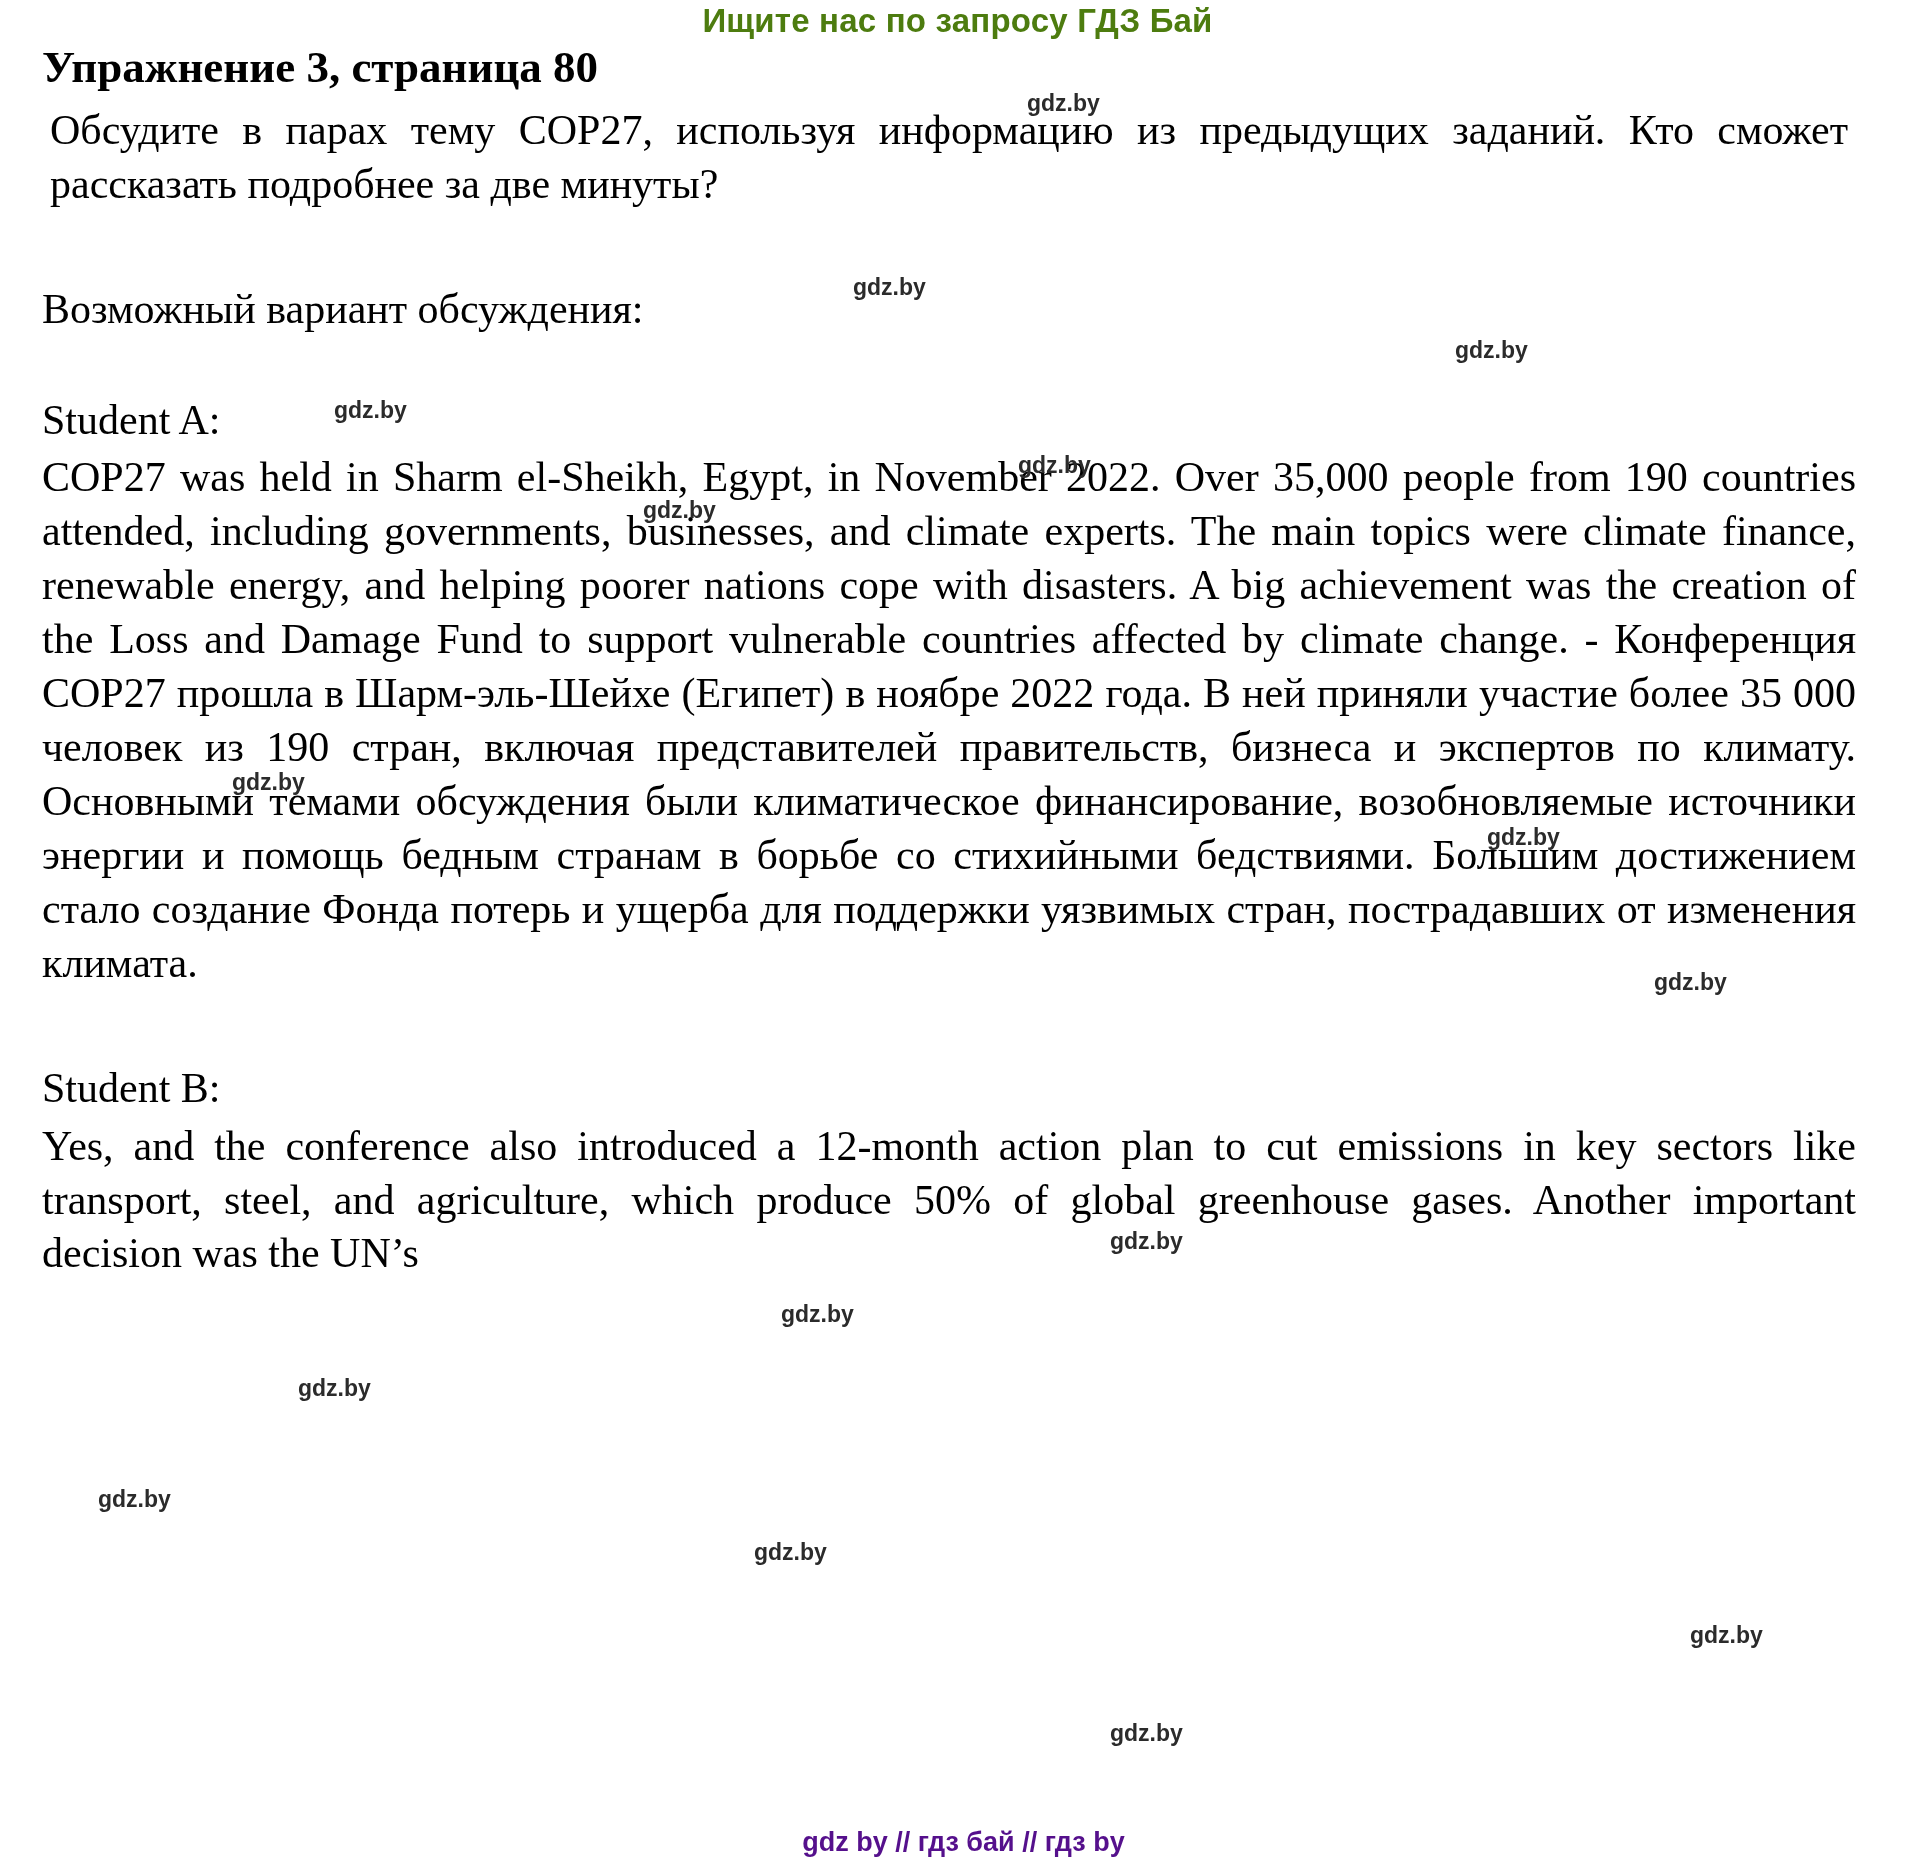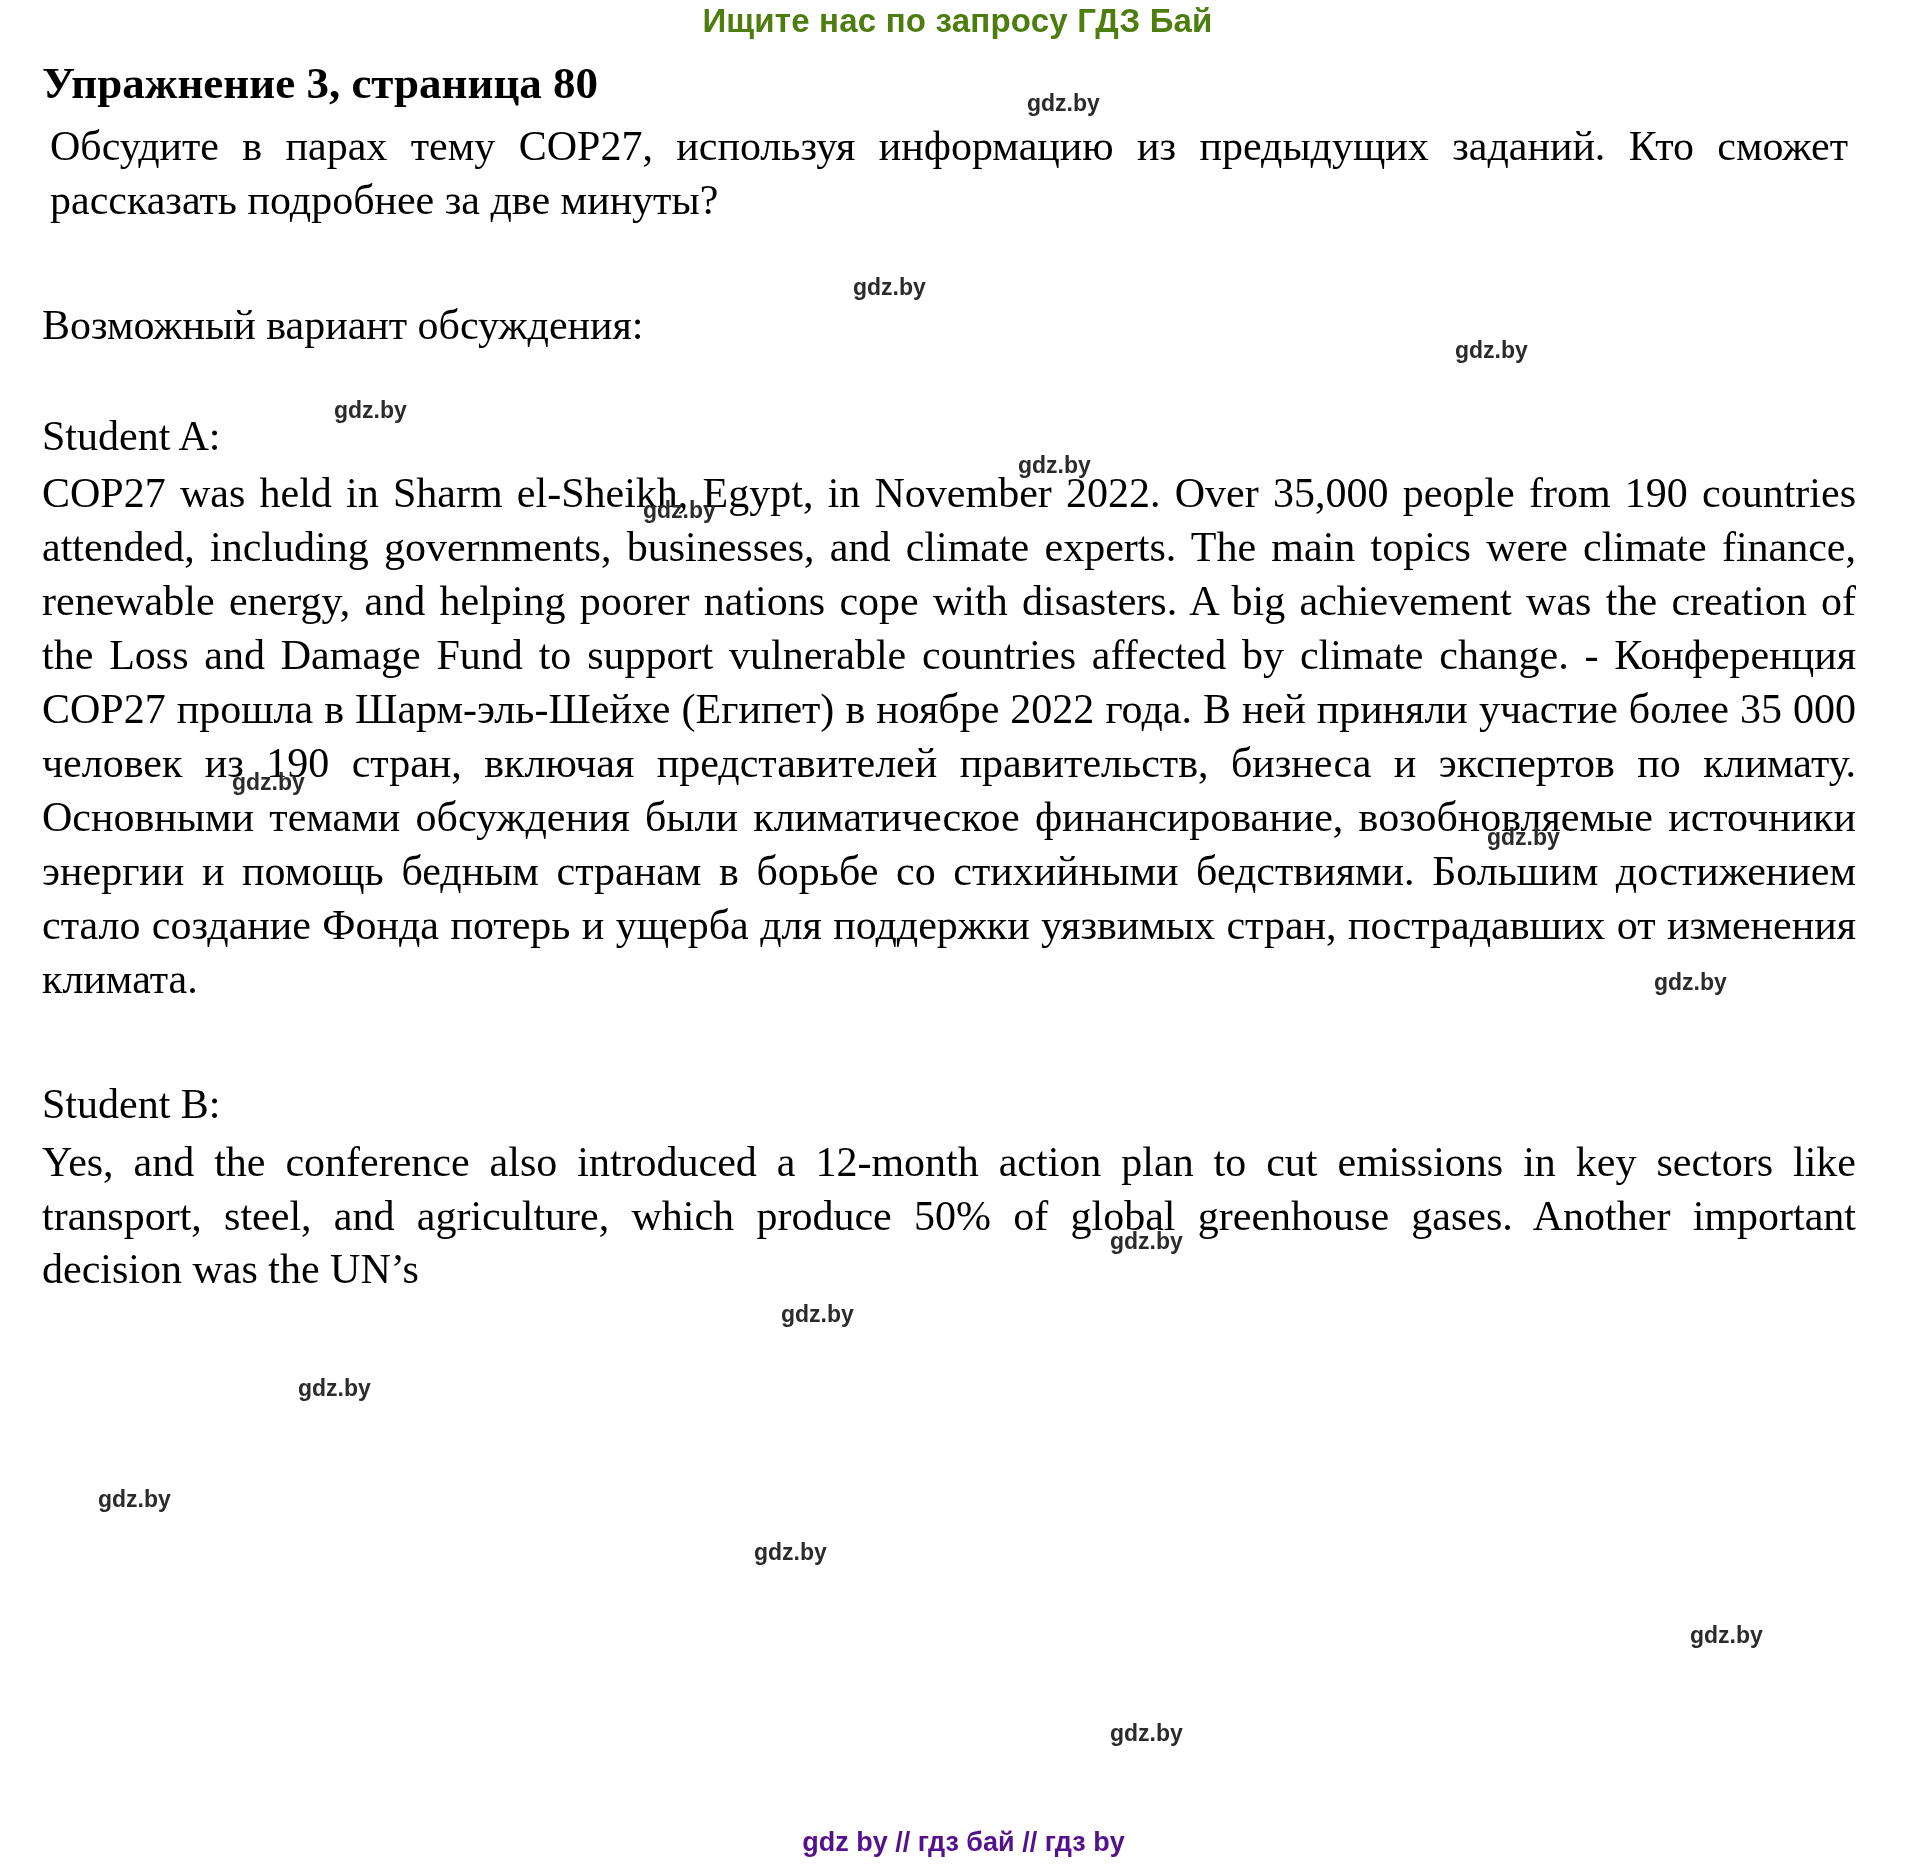--- a/index.html
+++ b/index.html
@@ -28,21 +28,21 @@
     font-weight: 700;
     color: #4d7c0f;
     letter-spacing: 0.2px;
     white-space: nowrap;
   }
 
   
   .page {
     position: absolute;
     left: 42px;
-    top: 56px;
+    top: 40px;
     width: 1814px;
   }
 
   .exercise-title {
     font-size: 45px;
     font-weight: 700;
     line-height: 1.22;
     margin: 0 0 2px 0;
     white-space: nowrap;
   }

